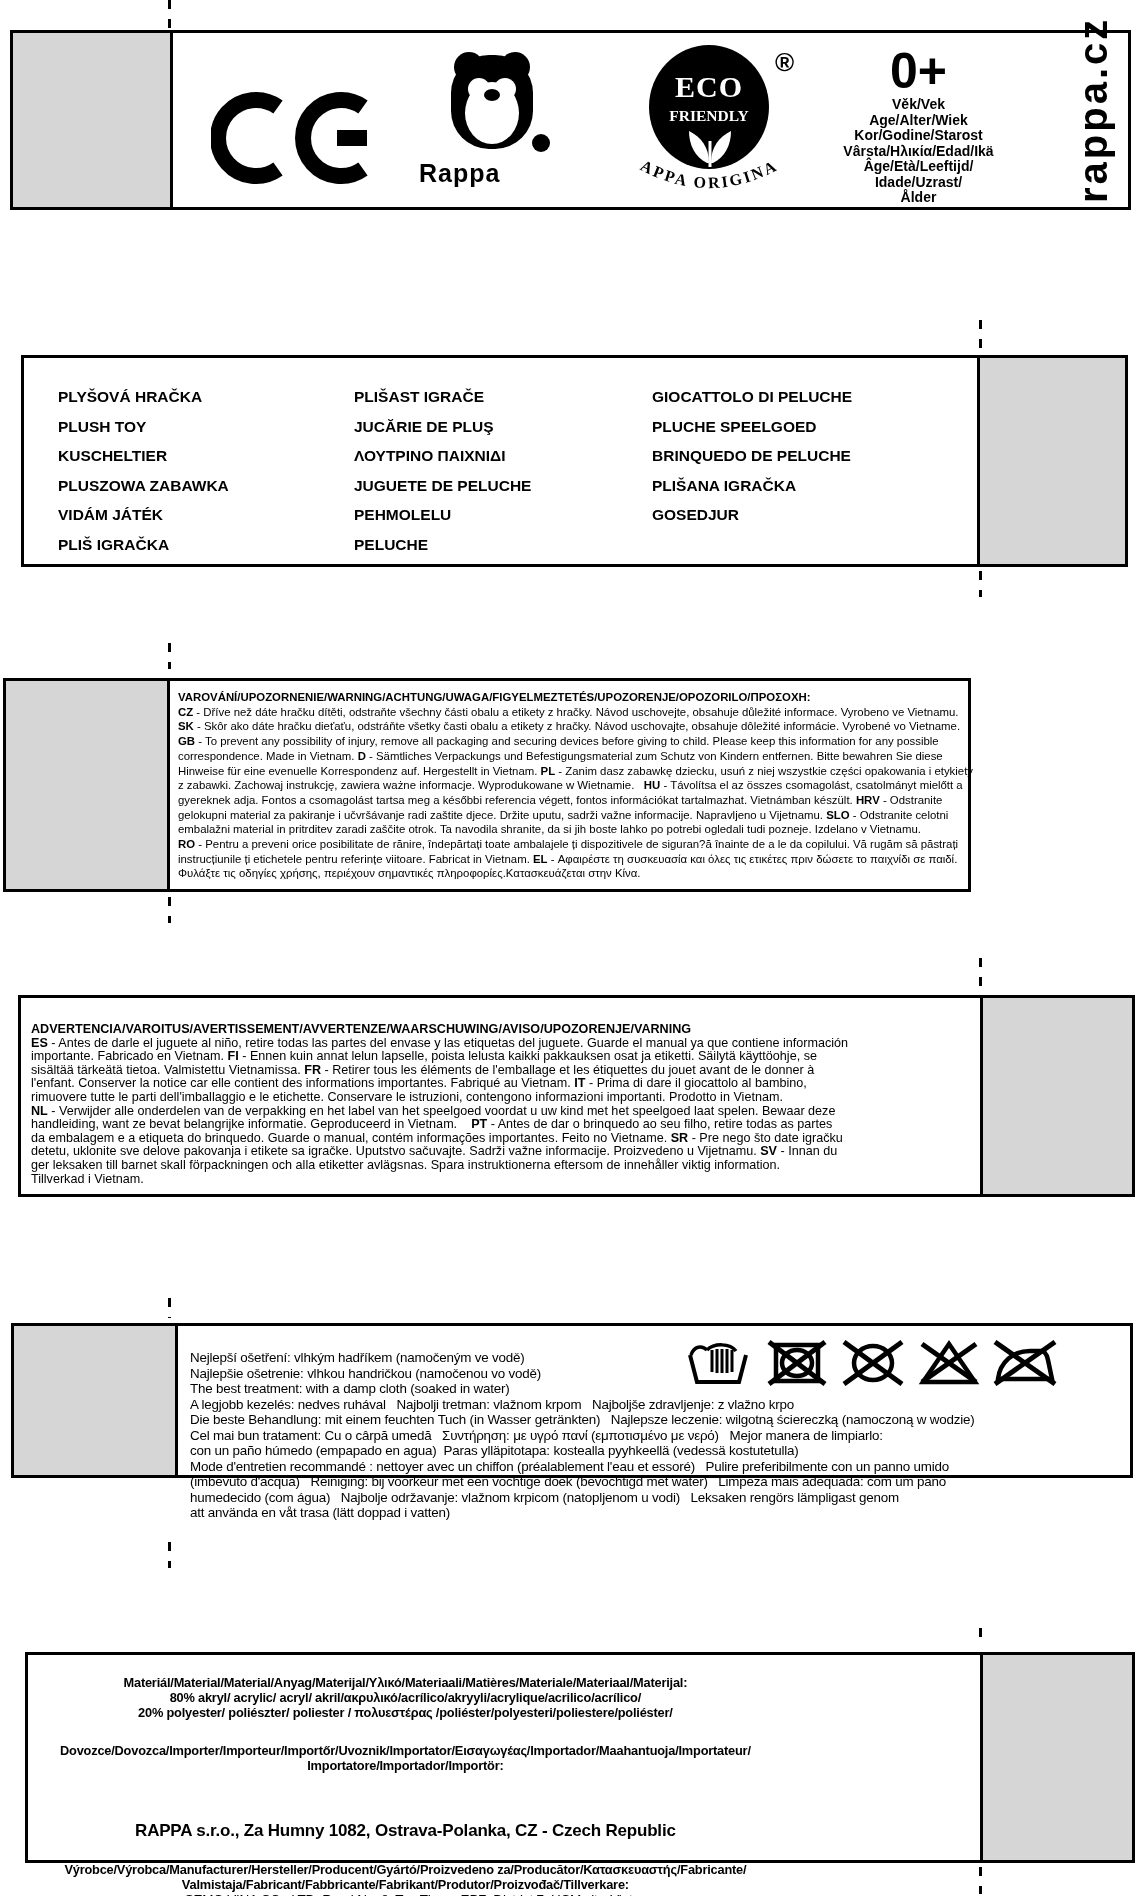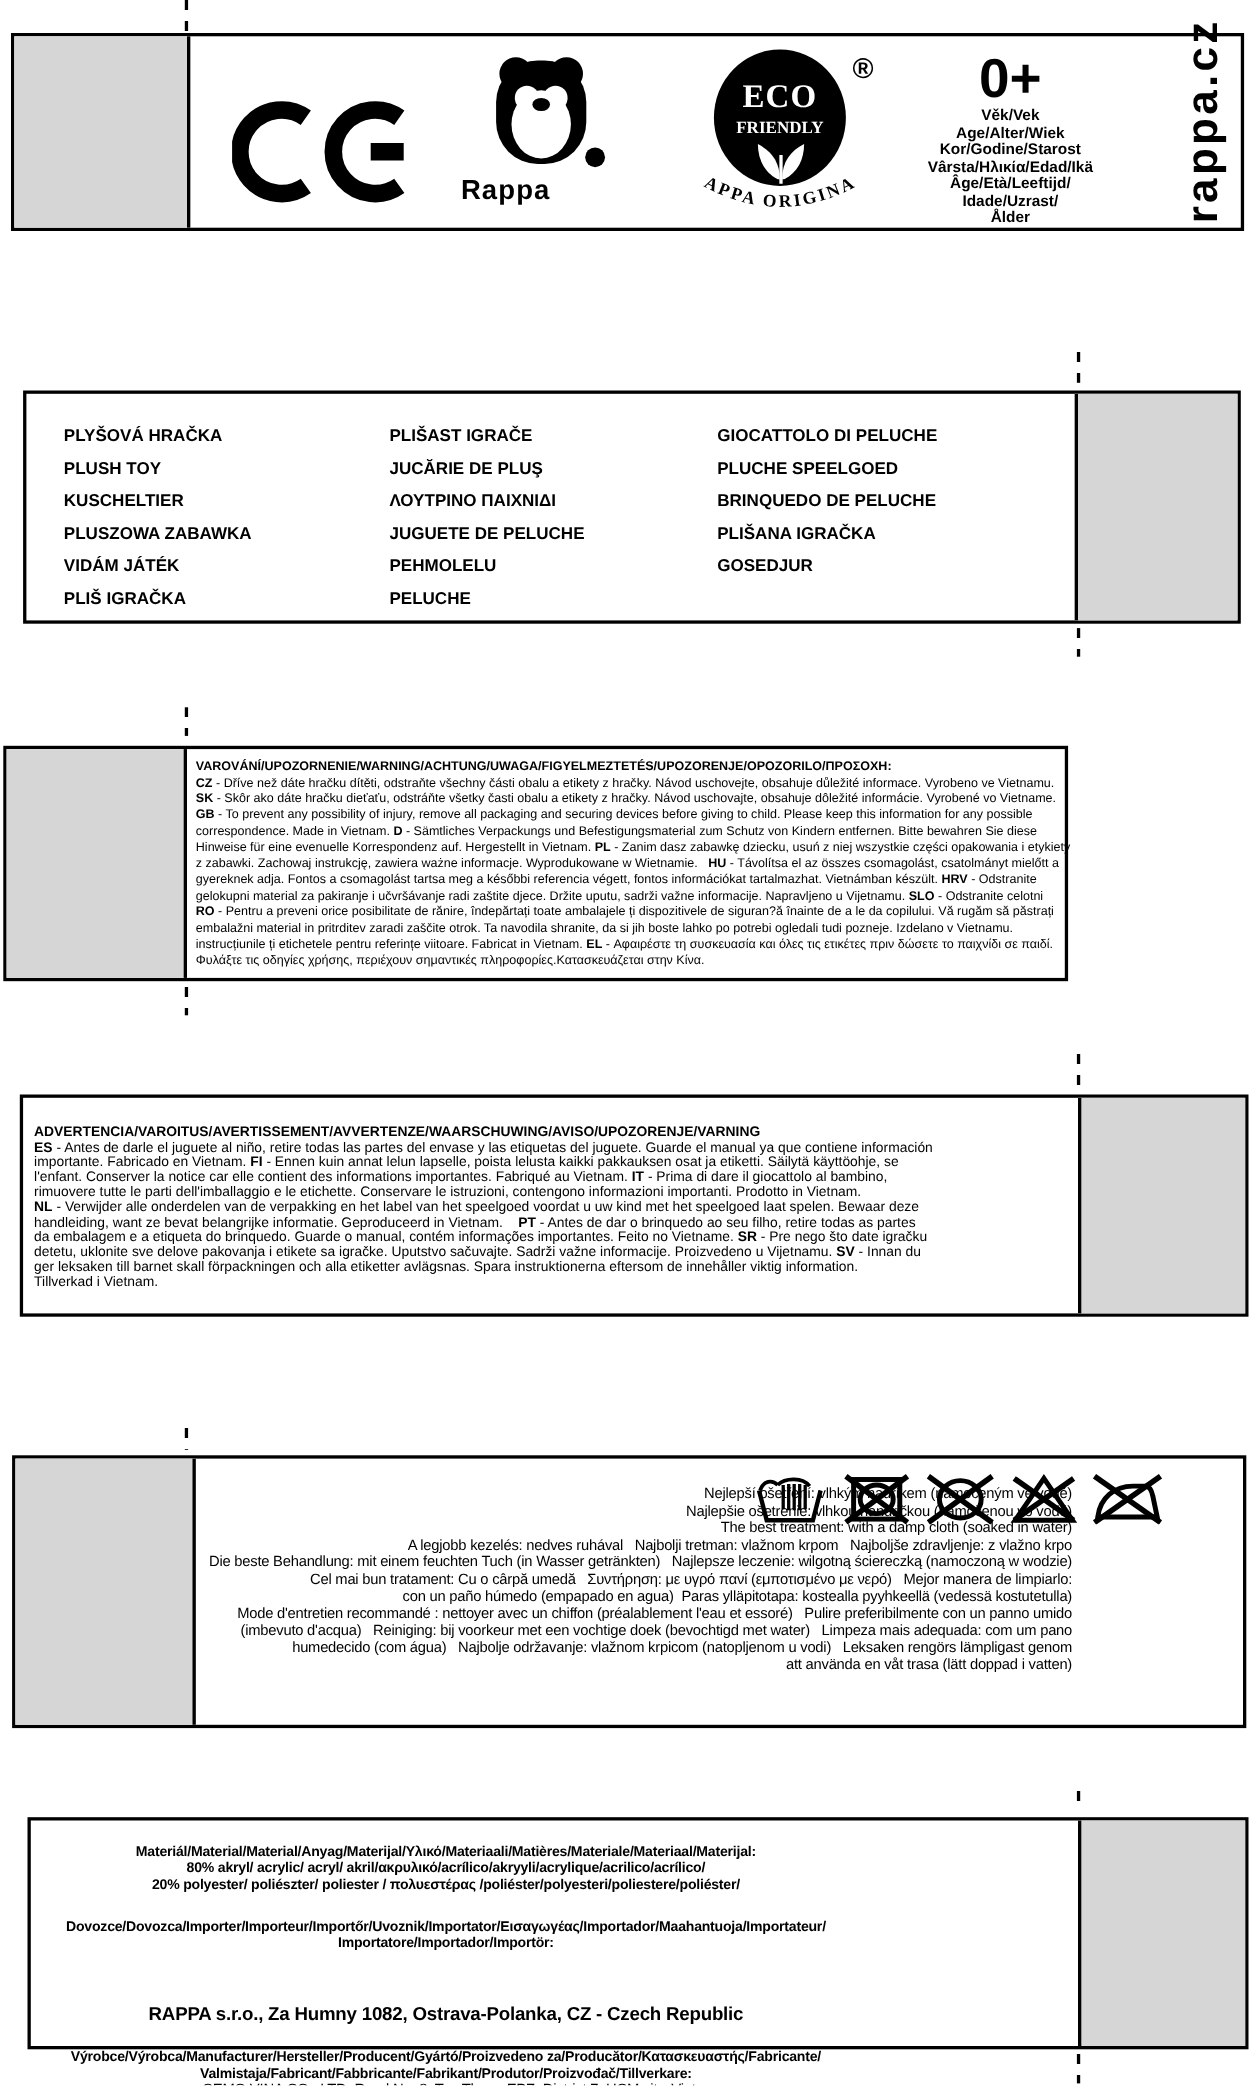--- a/index.html
+++ b/index.html
@@ -37,21 +37,21 @@
   .warnbox{left:3px;top:678px;width:968px;height:214px;}
   .warnbox .gl{width:161px;}
   .warn1-text{position:absolute;left:172px;top:9px;font-size:11.4px;line-height:14.7px;}
 
   
   .advbox{left:18px;top:995px;width:1117px;height:202px;}
   .advbox .gr{width:149px;}
   .warn2-text{position:absolute;left:10px;top:25px;font-size:12.6px;line-height:13.6px;}
 
   
-  .carebox{left:11px;top:1323px;width:1122px;height:248px;text-align:right;}
+  .carebox{left:11px;top:1323px;width:1122px;height:155px;}
   .carebox .gl{width:161px;}
   .care-text{position:absolute;left:176px;top:24px;font-size:13.4px;line-height:15.5px;letter-spacing:-0.2px;}
   .symbols{position:absolute;left:672px;top:14px;display:flex;gap:6px;}
 
   
   .footbox{left:25px;top:1652px;width:1110px;height:211px;text-align:center;}
   .footbox .gr{width:149px;}
   .foot-text{position:absolute;left:32px;top:20px;font-size:12.8px;line-height:15.2px;
              font-weight:bold;letter-spacing:-0.2px;}
   .foot-text .sp{height:22px;}
@@ -157,33 +157,34 @@
     <div class="warn1-text">
         <div class="ln b">VAROVÁNÍ/UPOZORNENIE/WARNING/ACHTUNG/UWAGA/FIGYELMEZTETÉS/UPOZORENJE/OPOZORILO/ΠΡΟΣΟΧΗ:</div>
         <div class="ln"><b>CZ</b> - Dříve než dáte hračku dítěti, odstraňte všechny části obalu a etikety z hračky. Návod uschovejte, obsahuje důležité informace. Vyrobeno ve Vietnamu.</div>
         <div class="ln"><b>SK</b> - Skôr ako dáte hračku dieťaťu, odstráňte všetky časti obalu a etikety z hračky. Návod uschovajte, obsahuje dôležité informácie. Vyrobené vo Vietname.</div>
         <div class="ln"><b>GB</b> - To prevent any possibility of injury, remove all packaging and securing devices before giving to child. Please keep this information for any possible</div>
         <div class="ln">correspondence. Made in Vietnam. <b>D</b> - Sämtliches Verpackungs und Befestigungsmaterial zum Schutz von Kindern entfernen. Bitte bewahren Sie diese</div>
         <div class="ln">Hinweise für eine evenuelle Korrespondenz auf. Hergestellt in Vietnam. <b>PL</b> - Zanim dasz zabawkę dziecku, usuń z niej wszystkie części opakowania i etykiety</div>
         <div class="ln">z zabawki. Zachowaj instrukcję, zawiera ważne informacje. Wyprodukowane w Wietnamie.   <b>HU</b> - Távolítsa el az összes csomagolást, csatolmányt mielőtt a</div>
         <div class="ln">gyereknek adja. Fontos a csomagolást tartsa meg a későbbi referencia végett, fontos információkat tartalmazhat. Vietnámban készült. <b>HRV</b> - Odstranite</div>
         <div class="ln">gelokupni material za pakiranje i učvršávanje radi zaštite djece. Držite uputu, sadrži važne informacije. Napravljeno u Vijetnamu. <b>SLO</b> - Odstranite celotni</div>
+        <div class="ln">embalažni material in pritrditev zaradi zaščite otrok. Ta navodila shranite, da si jih boste lahko po potrebi ogledali tudi pozneje. Izdelano v Vietnamu.</div>
         <div class="ln"><b>RO</b> - Pentru a preveni orice posibilitate de rănire, îndepărtați toate ambalajele ți dispozitivele de siguran?ă înainte de a le da copilului. Vă rugăm să păstrați</div>
-        <div class="ln">embalažni material in pritrditev zaradi zaščite otrok. Ta navodila shranite, da si jih boste lahko po potrebi ogledali tudi pozneje. Izdelano v Vietnamu.</div>
         <div class="ln">instrucțiunile ți etichetele pentru referințe viitoare. Fabricat in Vietnam. <b>EL</b> - Αφαιρέστε τη συσκευασία και όλες τις ετικέτες πριν δώσετε το παιχνίδι σε παιδί.</div>
         <div class="ln">Φυλάξτε τις οδηγίες χρήσης, περιέχουν σημαντικές πληροφορίες.Κατασκευάζεται στην Κίνα.</div>
       </div>
   </div>
 
   <div class="box advbox">
     <div class="graypanel gr"></div>
     <div class="warn2-text">
         <div class="ln b">ADVERTENCIA/VAROITUS/AVERTISSEMENT/AVVERTENZE/WAARSCHUWING/AVISO/UPOZORENJE/VARNING</div>
         <div class="ln"><b>ES</b> - Antes de darle el juguete al niño, retire todas las partes del envase y las etiquetas del juguete. Guarde el manual ya que contiene información</div>
         <div class="ln">importante. Fabricado en Vietnam. <b>FI</b> - Ennen kuin annat lelun lapselle, poista lelusta kaikki pakkauksen osat ja etiketti. Säilytä käyttöohje, se</div>
+        <div class="ln">sisältää tärkeätä tietoa. Valmistettu Vietnamissa. <b>FR</b> - Retirer tous les éléments de l'emballage et les étiquettes du jouet avant de le donner à</div>
         <div class="ln">l'enfant. Conserver la notice car elle contient des informations importantes. Fabriqué au Vietnam. <b>IT</b> - Prima di dare il giocattolo al bambino,</div>
         <div class="ln">rimuovere tutte le parti dell'imballaggio e le etichette. Conservare le istruzioni, contengono informazioni importanti. Prodotto in Vietnam.</div>
         <div class="ln"><b>NL</b> - Verwijder alle onderdelen van de verpakking en het label van het speelgoed voordat u uw kind met het speelgoed laat spelen. Bewaar deze</div>
         <div class="ln">handleiding, want ze bevat belangrijke informatie. Geproduceerd in Vietnam.    <b>PT</b> - Antes de dar o brinquedo ao seu filho, retire todas as partes</div>
         <div class="ln">da embalagem e a etiqueta do brinquedo. Guarde o manual, contém informações importantes. Feito no Vietname. <b>SR</b> - Pre nego što date igračku</div>
         <div class="ln">detetu, uklonite sve delove pakovanja i etikete sa igračke. Uputstvo sačuvajte. Sadrži važne informacije. Proizvedeno u Vijetnamu. <b>SV</b> - Innan du</div>
         <div class="ln">ger leksaken till barnet skall förpackningen och alla etiketter avlägsnas. Spara instruktionerna eftersom de innehåller viktig information.</div>
         <div class="ln">Tillverkad i Vietnam.</div>
       </div>
   </div>

